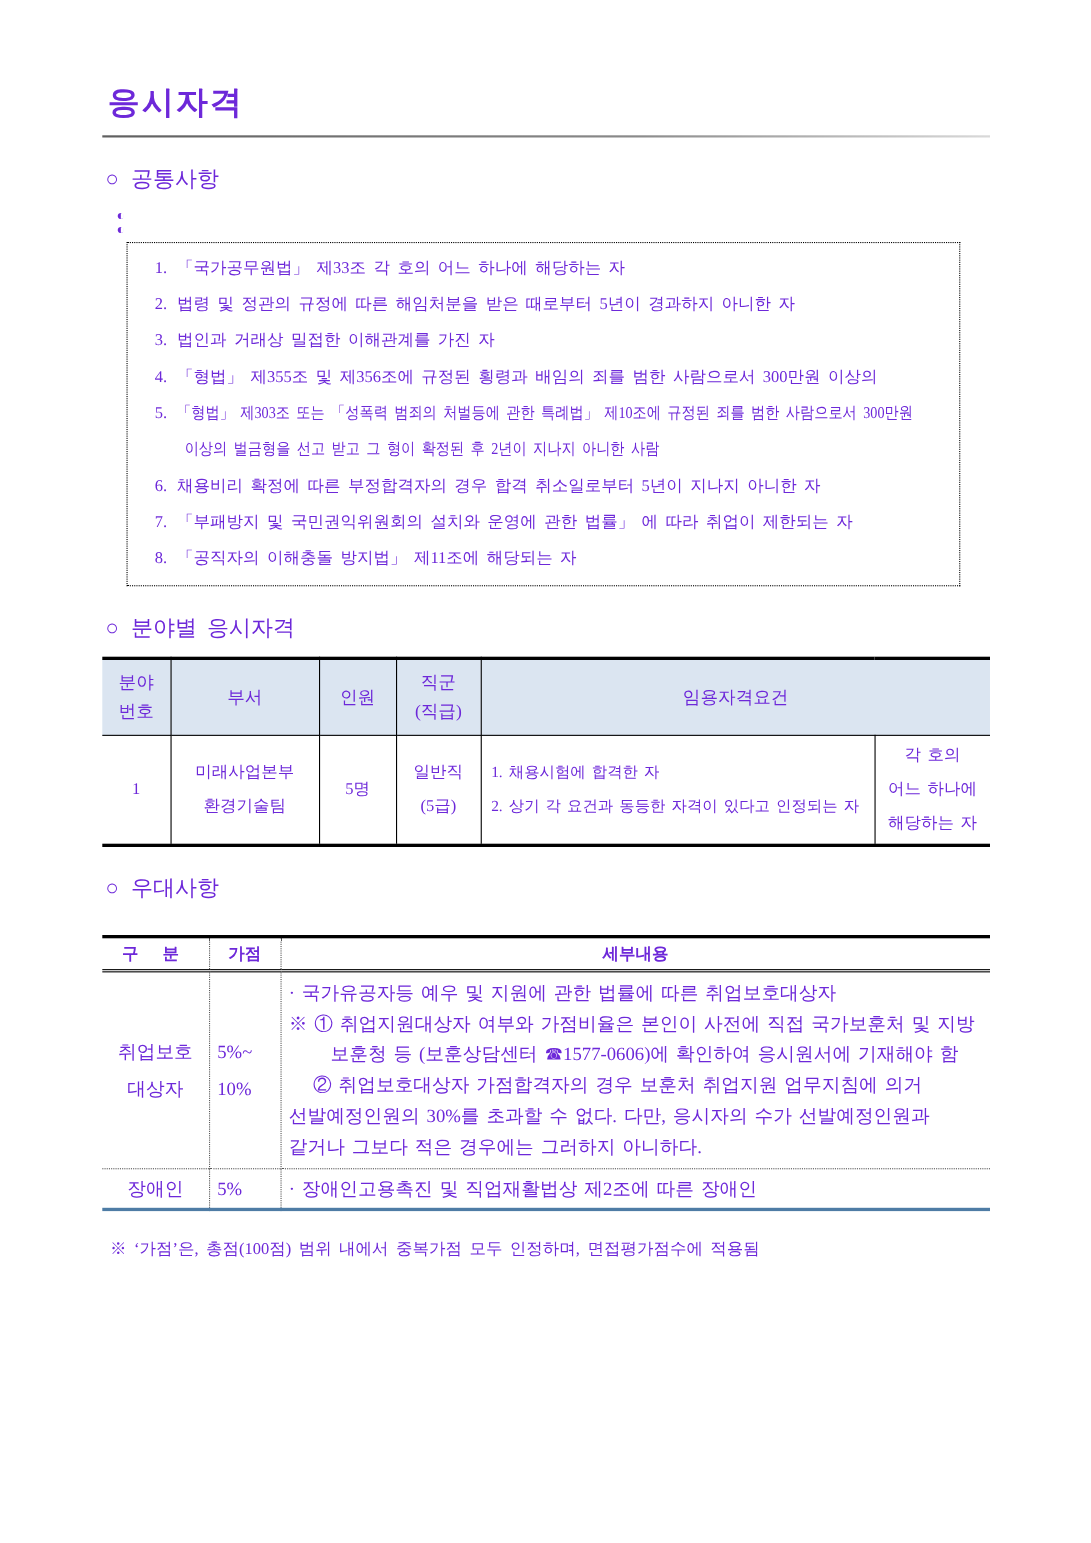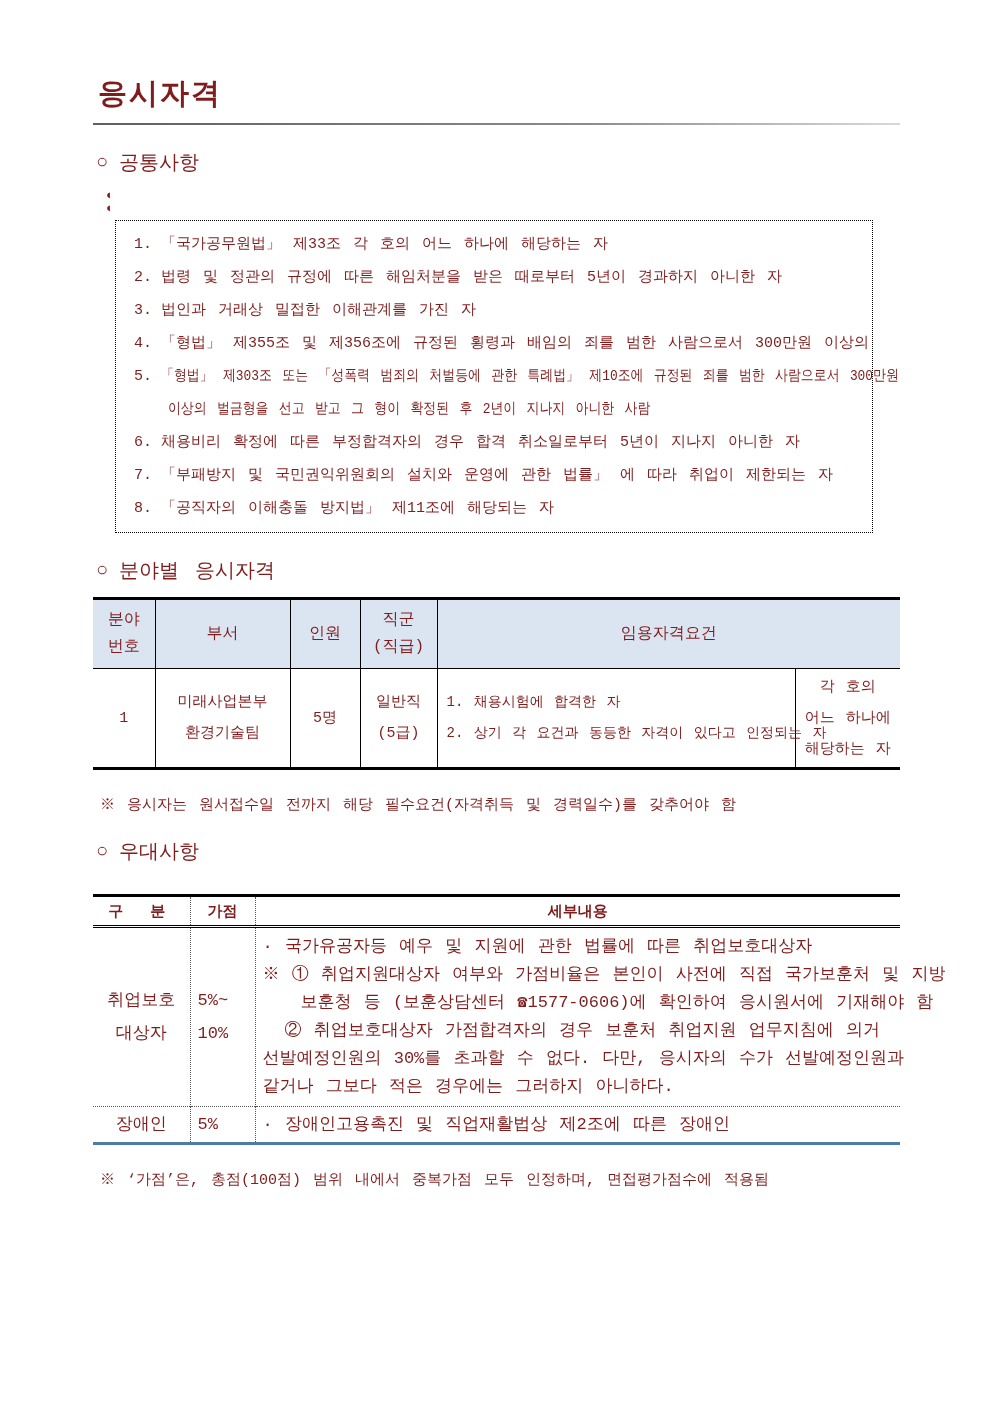--- a/index.html
+++ b/index.html
@@ -1,19 +1,19 @@
 <!DOCTYPE html>
 <html><head>
 <meta charset="utf-8">
 <style>
   html,body { margin:0; padding:0; background:#e8e8e8; }
   .page {
     position:relative; width:992px; height:1403px; margin:0 auto;
-    background:#ffffff; color:#7f1d1d;
-    font-family:Liberation Mono, monospace;
+    background:#ffffff; color:#6d28d9;
+    font-family:Liberation Serif, serif;
     overflow:hidden;
   }
   .content { position:absolute; left:93px; top:74px; width:807px; }
 
   
   .doc-title { font-size:29px; font-weight:700; letter-spacing:2px; padding-left:5px; }
   .title-rule { margin-top:9px; height:2px; background:linear-gradient(to right,#5f5f5f 0%,#8a8a8a 60%,#d9d9d9 100%); }
 
   
   .sec { margin-top:24px; }
@@ -174,21 +174,20 @@
             </td>
             <td>
               <div>각 호의</div>
               <div>어느 하나에</div>
               <div>해당하는 자</div>
             </td>
           </tr>
         </tbody>
       </table>
 
-      <div class="note">※ 응시자는 원서접수일 전까지 해당 필수요건(자격취득 및 경력일수)를 갖추어야 함</div>
     </div>
 
     <div class="sec">
       <div class="sec-heading">
         <span class="sec-marker">○</span>
         <span>우대사항</span>
       </div>
 
       <table class="t2">
         <colgroup>

